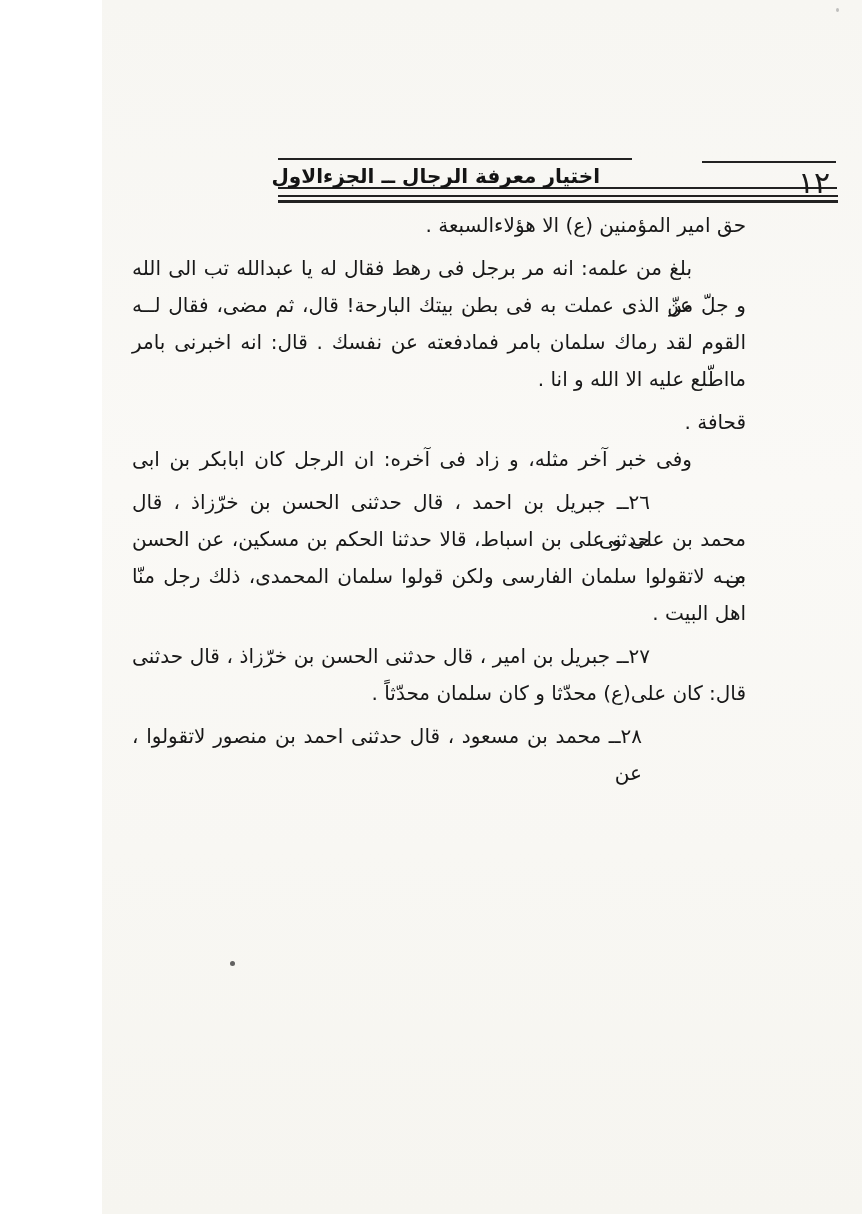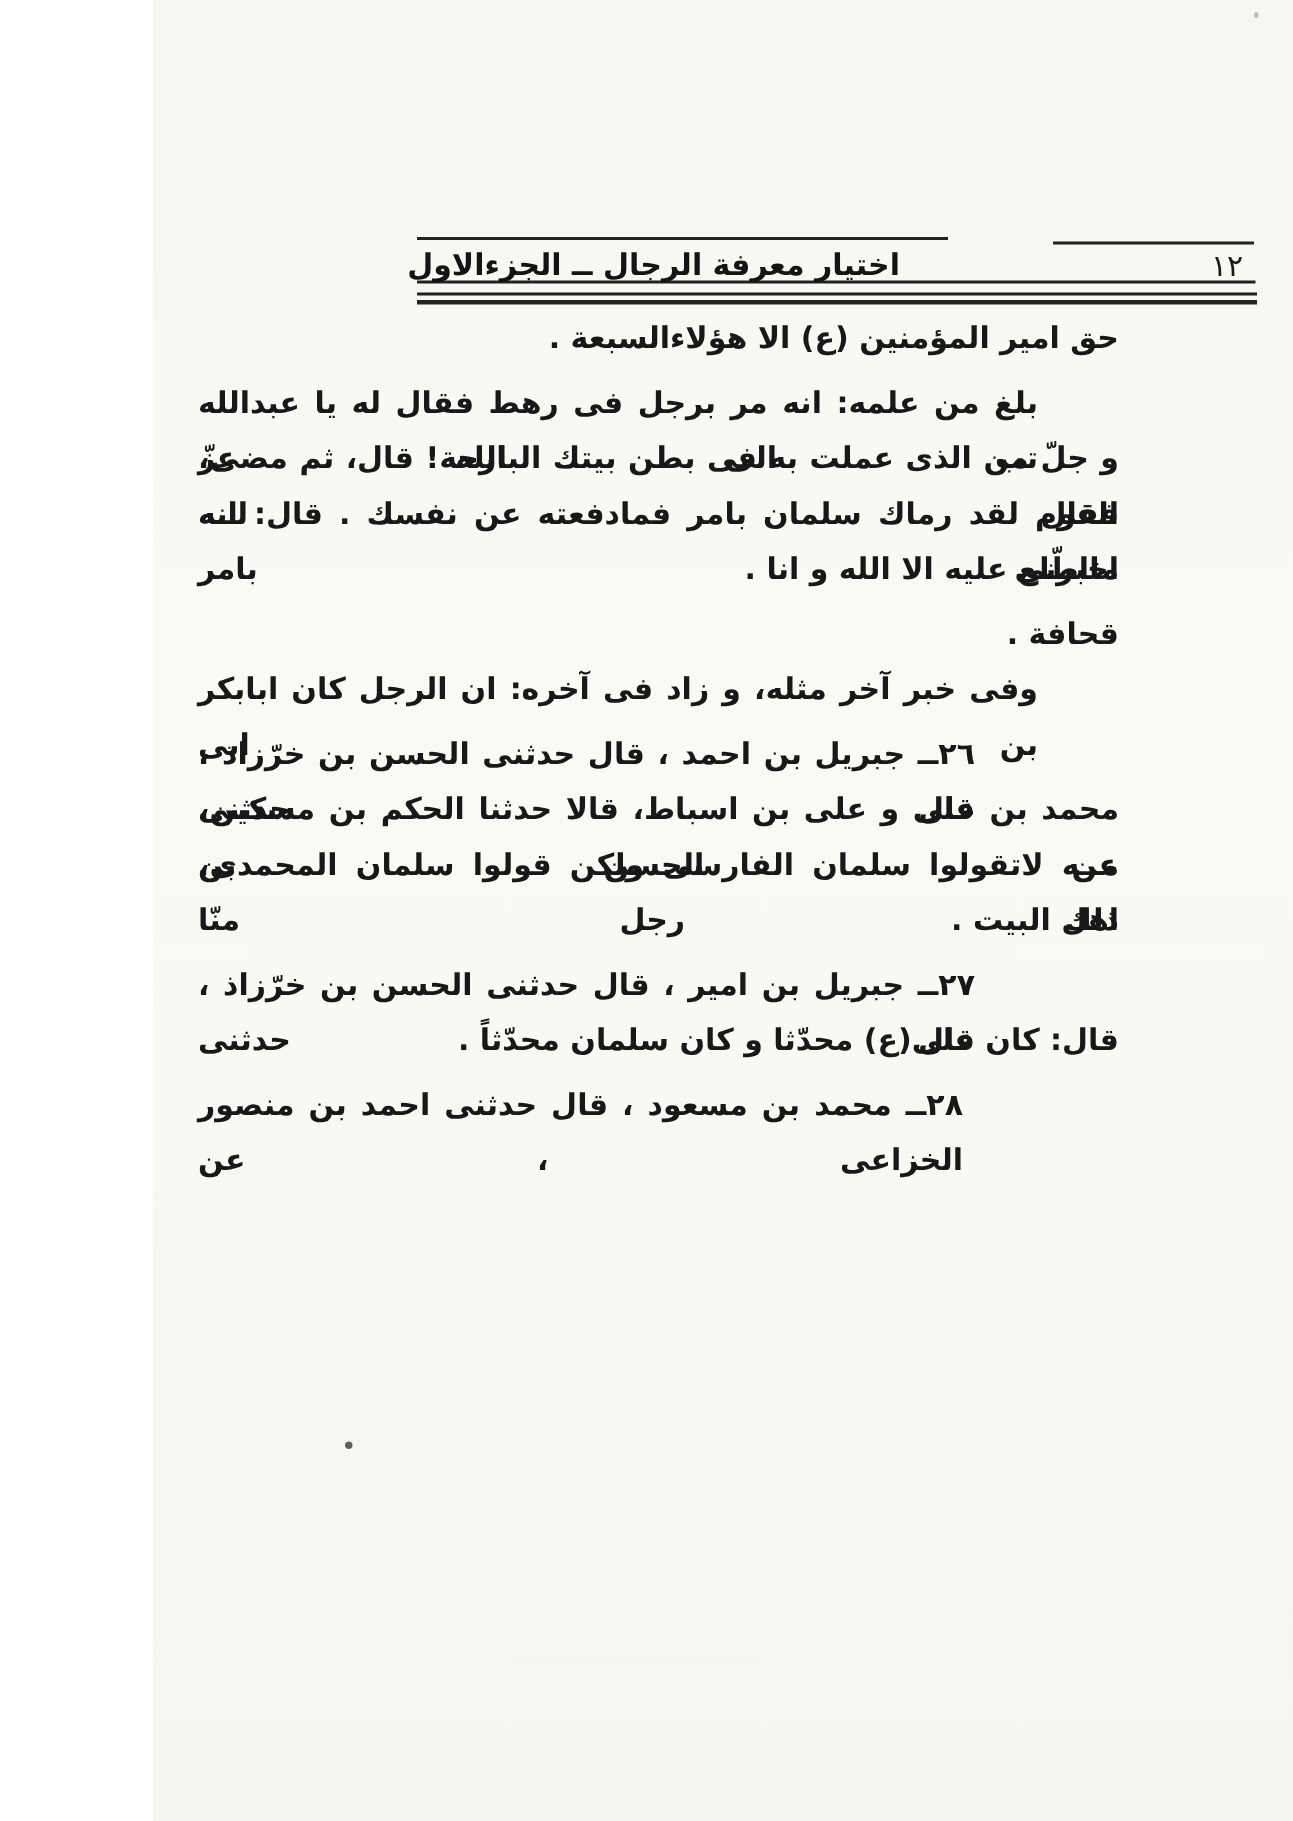--- a/index.html
+++ b/index.html
@@ -26,37 +26,36 @@
     position: absolute;
     left: 198px; top: 164px; width: 300px;
     font-size: 20px; font-weight: bold;
     text-align: center; direction: rtl;
     white-space: nowrap;
     color: #141414;
   }
   .header-pagenum {
     position: absolute;
     left: 696px; top: 165px; width: 40px;
-    font-size: 20px; text-align: center;
+    font-size: 30px; text-align: left;
     color: #1a1a1a;
   }
 
   
   .body-text {
     position: absolute;
     top: 207px; right: 116px; width: 614px;
     direction: rtl;
     font-size: 20px;
     color: #181818;
   }
   .para { margin: 0 0 6px 0; }
   .tline {
     height: 37px;
     line-height: 37px;
-    font-weight: bold;
   }
   .tline.full  { text-align: justify; text-align-last: justify; }
   .tline.start { text-align: right; }
   .indent-a { padding-right: 54px; }
   .indent-b { padding-right: 96px; }
   .indent-c { padding-right: 104px; }
 
   
   .streak {
     position: absolute; left: 806px; top: 640px; width: 2px; height: 468px;
@@ -117,21 +116,21 @@
       <div class="tline full">مــه لاتقولوا سلمان الفارسى ولكن قولوا سلمان المحمدى، ذلك رجل منّا</div>
       <div class="tline start">اهل البيت .</div>
     </div>
 
     <div class="para">
       <div class="tline full indent-b">٢٧ــ جبريل بن امير ، قال حدثنى الحسن بن خرّزاذ ، قال حدثنى</div>
       <div class="tline start">قال: كان على(ع) محدّثا و كان سلمان محدّثاً .</div>
     </div>
 
     <div class="para">
-      <div class="tline full indent-c">٢٨ــ محمد بن مسعود ، قال حدثنى احمد بن منصور الخزاعى ، عن</div>
+      <div class="tline full indent-c">٢٨ــ محمد بن مسعود ، قال حدثنى احمد بن منصور لاتقولوا ، عن</div>
     </div>
 
   </main>
 
   <div class="streak"></div>
   <div class="blob"></div>
   <div class="margin-dot"></div>
   <div class="speck-top"></div>
 
 </div>

